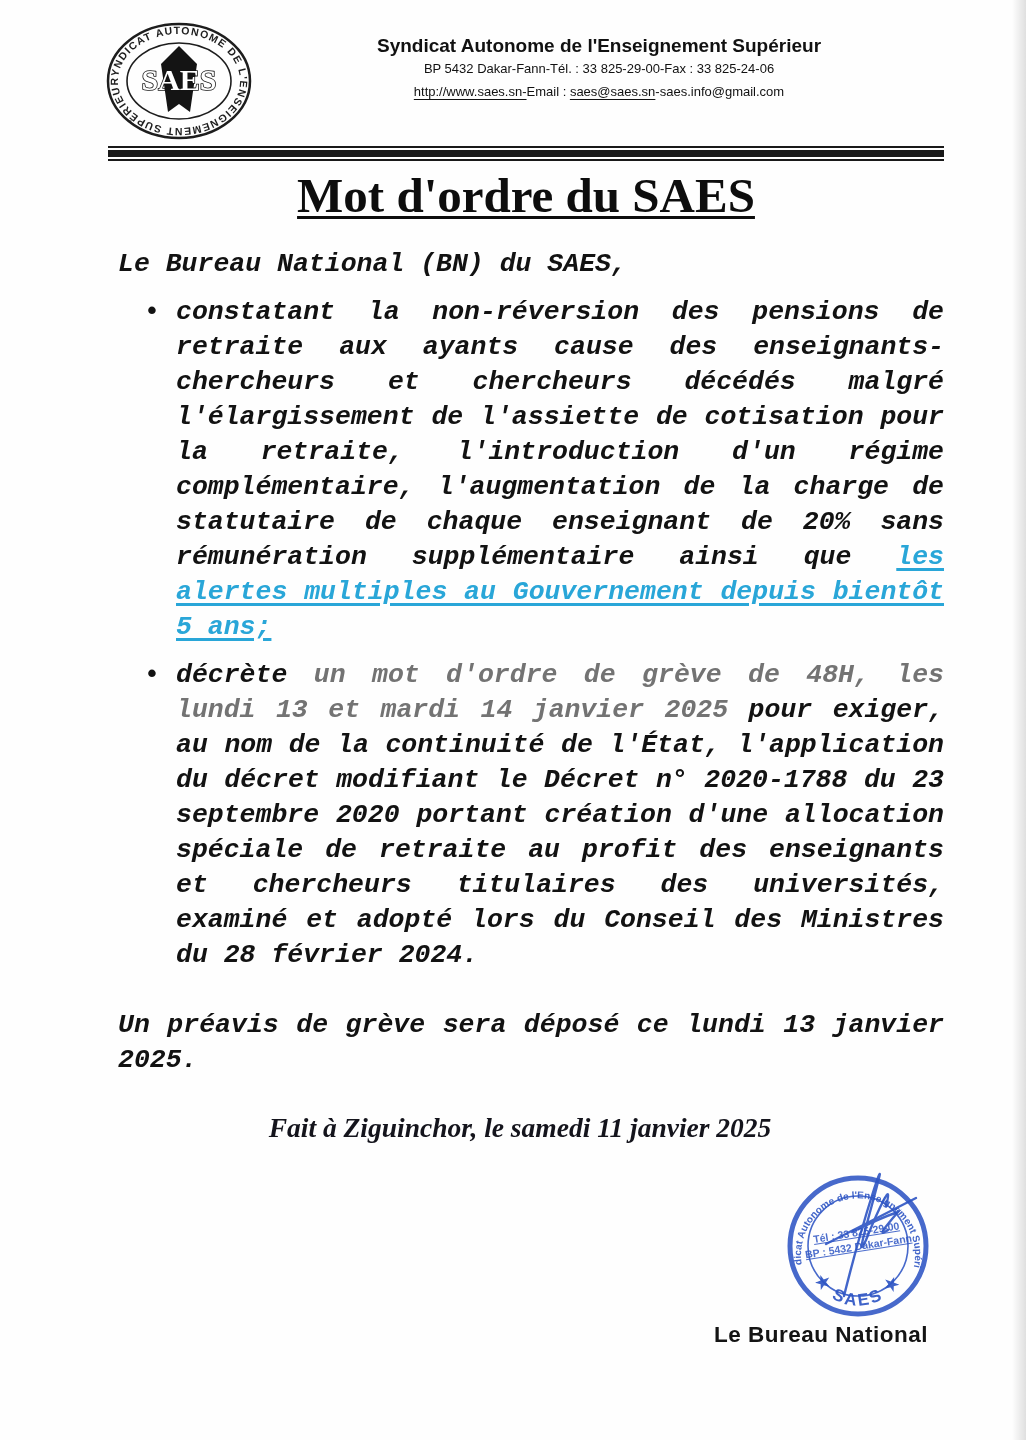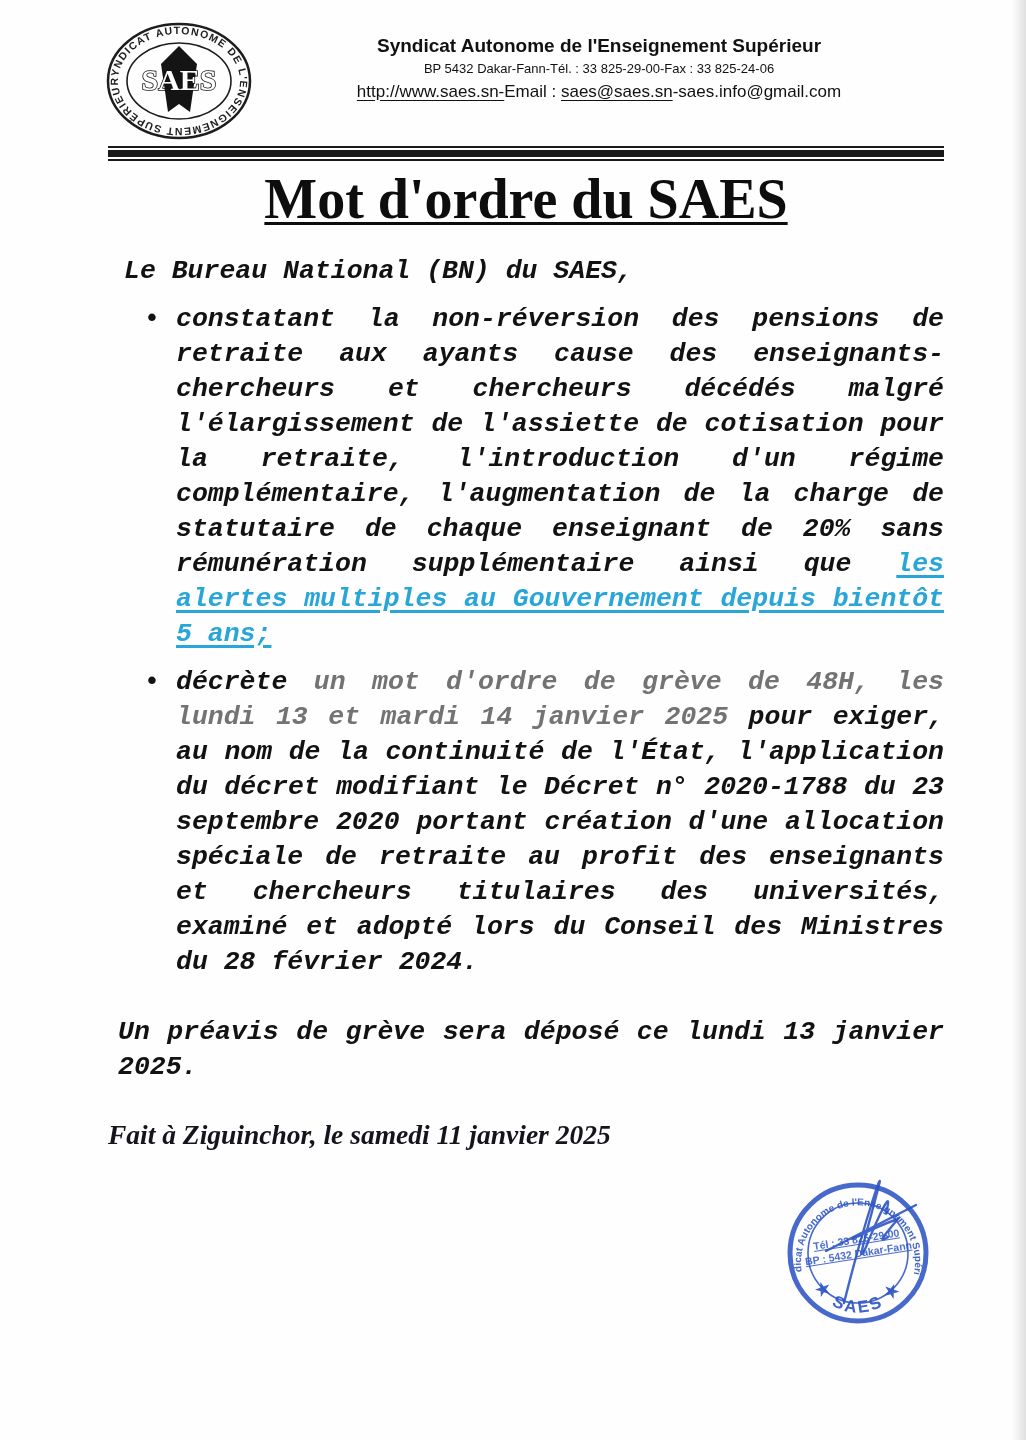--- a/index.html
+++ b/index.html
@@ -17,49 +17,49 @@
     pointer-events:none;
   }
   .content{position:relative;margin-left:108px;width:836px;}
 
   
   .header{display:flex;align-items:flex-start;padding-top:20px;}
   .logo{width:150px;height:122px;flex:0 0 auto;margin-left:-4px;}
   .header-text{flex:1;text-align:center;padding-top:14px;line-height:23px;}
   .org-name{font-weight:bold;font-size:19px;}
   .org-address{font-size:13px;}
-  .org-web{font-size:17px;}
+  .org-web{font-size:13px;}
   .lnk{text-decoration:underline;text-underline-offset:3px;color:#111;}
 
   .rule{margin-top:4px;border-top:2.5px solid #191919;border-bottom:2.5px solid #191919;padding:2px 0;}
   .rule-thick{height:7px;background:#191919;}
 
   
   .doc-title{
     margin:6px 0 0 0;text-align:center;
     font-family:"Liberation Serif",serif;
-    font-size:56px;font-weight:bold;color:#0d0d0d;
+    font-size:49px;font-weight:bold;color:#0d0d0d;
     text-decoration:underline;text-decoration-thickness:3px;text-underline-offset:4px;
   }
 
   
   .tw{font-family:"Liberation Mono",monospace;font-style:italic;font-weight:bold;
       font-size:26.5px;line-height:35px;color:#121212;}
-  .intro{margin:23px 0 0 16px;}
+  .intro{margin:23px 0 0 10px;}
   .bullets{list-style:none;margin:0;padding:0;}
   .bullet{position:relative;padding-left:68px;margin-top:13px;text-align:justify;}
   .bullet .marker{position:absolute;left:36px;top:0;font-style:normal;}
   .u{text-underline-offset:4px;text-decoration-thickness:2.5px;}
   .cyan{color:#29a6d8;text-decoration:underline;text-underline-offset:4px;text-decoration-thickness:2.5px;}
   .red{color:#737373;}
   .closing{margin:35px 0 0 10px;text-align:justify;}
 
   
   .dateline{
-    margin:34px 12px 0 0;text-align:left;
+    margin:34px 12px 0 0;text-align:center;
     font-family:"Liberation Serif",serif;font-weight:bold;font-style:italic;
     font-size:27.5px;color:#14141c;
   }
   .stamp-wrap{text-align:right;margin:4px 10px 0 0;height:172px;}
   .stamp{width:152px;height:172px;}
   .signatory{
     text-align:right;margin:2px 16px 0 0;
     font-weight:bold;font-size:22.5px;letter-spacing:0.5px;color:#141414;
   }
 </style>
@@ -132,15 +132,16 @@
           <text x="76" y="102" text-decoration="underline">BP : 5432 Dakar-Fann</text>
         </g>
         <g stroke="#2e55c4" stroke-width="2.4" fill="none" stroke-linecap="round" opacity="0.9">
           <path d="M 62,148 C 84,60 104,4 96,34 C 88,66 72,118 84,92 C 96,62 112,28 104,58"></path>
           <path d="M 44,96 C 72,82 110,62 134,50"></path>
           <path d="M 70,84 C 86,76 104,68 116,64 C 104,78 94,90 106,82"></path>
         </g>
       </svg>
     </div>
 
+    <div class="signatory">Le Bureau National</div>
 
   </div>
 </div>
 
 </body></html>

